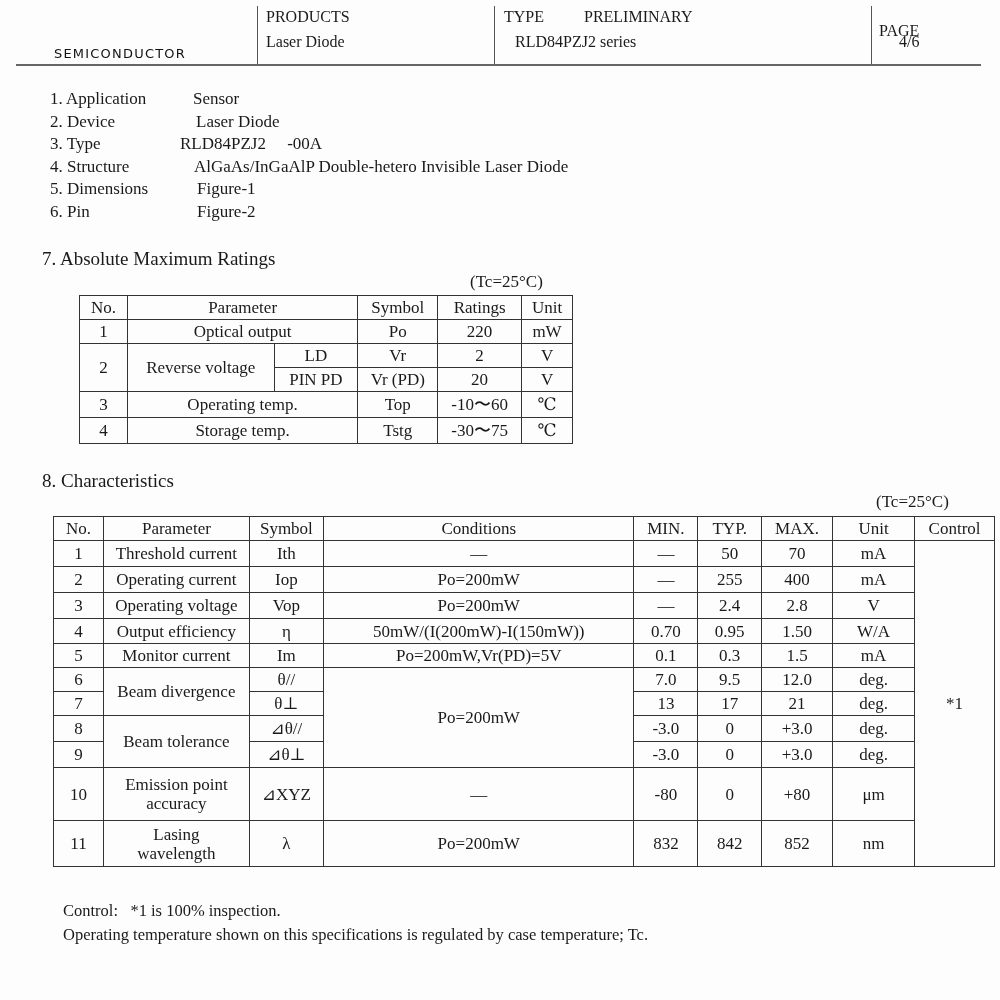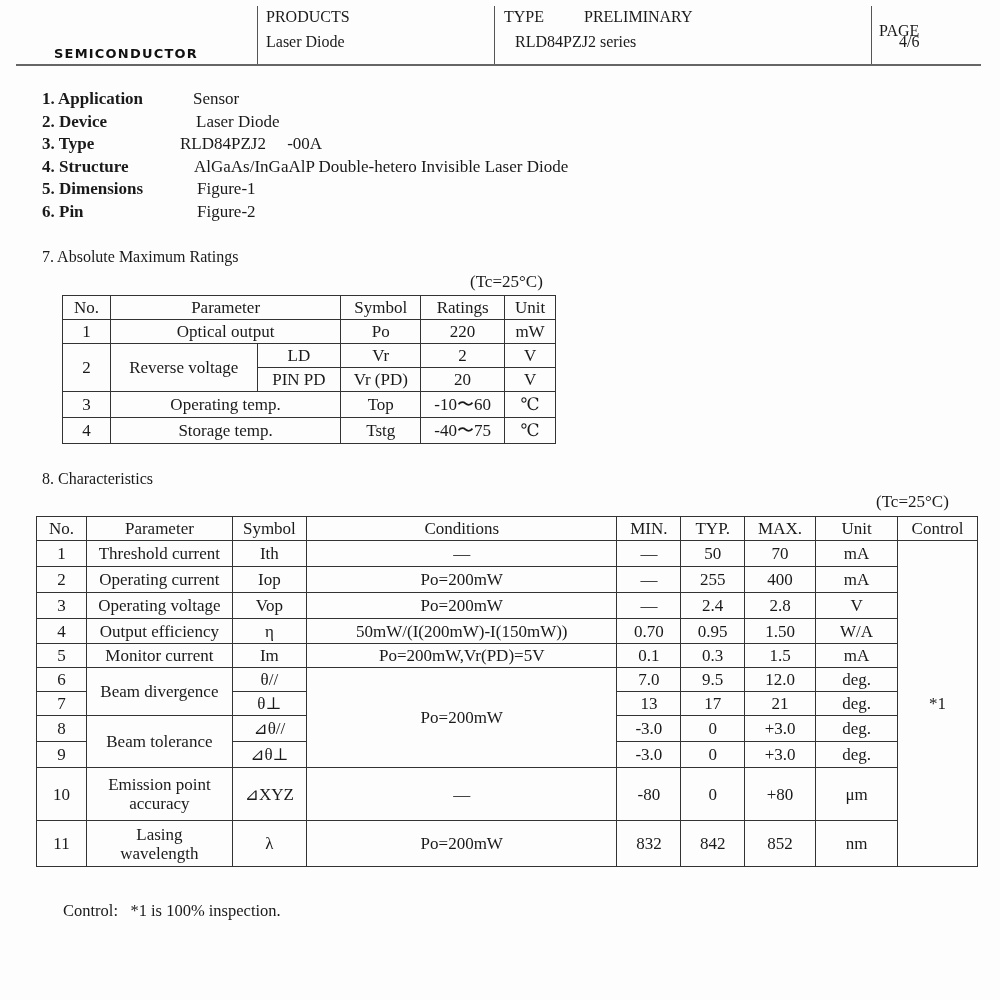--- a/index.html
+++ b/index.html
@@ -2,34 +2,34 @@
 <html><head>
 <meta charset="utf-8">
 <style>
   html, body { margin:0; padding:0; background:#fdfdfd; }
   body { width:1000px; height:1000px; position:relative; overflow:hidden;
          font-family:"Liberation Serif","DejaVu Serif",serif; color:#1a1a1a; }
 
   
   .hdr { position:absolute; left:16px; top:0; width:965px; height:64px; border-bottom:2px solid #666; }
   .hdr .logo { position:absolute; left:38px; top:46px; font-family:"DejaVu Sans",sans-serif;
-               font-weight:bold; font-size:13px; letter-spacing:1.2px; color:#111; transform:scaleY(0.95); }
+               font-weight:normal; font-size:13px; letter-spacing:1.2px; color:#111; transform:scaleY(0.95); }
   .hdr .vl { position:absolute; top:6px; bottom:0; border-left:1.5px solid #555; }
   .hdr .cell { position:absolute; font-size:16px; line-height:25px; }
 
   
   .info { position:absolute; left:42px; top:88px; font-size:17px; line-height:22.6px; }
   .info .row { position:relative; height:22.6px; white-space:nowrap; }
-  .info .k { position:absolute; left:0;font-weight:bold; }
+  .info .k { position:absolute; left:8px; }
   .info .v { position:absolute; white-space:pre; }
 
-  .sec-title { position:absolute; font-size:16px; }
+  .sec-title { position:absolute; font-size:19px; }
   .tc { position:absolute; font-size:17px; }
 
-  table { border-collapse:collapse; position:absolute; font-size:17px; }
+  table { border-collapse:collapse; position:absolute; font-size:17px;margin-left:17px; }
   td, th { border:1.5px solid #333; text-align:center; padding:0; font-weight:normal; line-height:19px; }
 
   .caution { position:absolute; left:22px; top:899px; font-size:16.5px; line-height:23.5px; }
   .caution .ind { padding-left:41px; }
 </style>
 </head>
 <body>
 
 <div class="hdr">
   <div class="logo">SEMICONDUCTOR</div>
@@ -117,21 +117,21 @@
     <td>3</td>
     <td colspan="2">Operating temp.</td>
     <td>Top</td>
     <td>-10〜60</td>
     <td>℃</td>
   </tr>
   <tr style="height:26px">
     <td>4</td>
     <td colspan="2">Storage temp.</td>
     <td>Tstg</td>
-    <td>-40〜75</td>
+    <td>-30〜75</td>
     <td>℃</td>
   </tr>
 </tbody>
   </table>
 
 <div class="sec-title" style="left:42px;top:470px">8. Characteristics</div>
 <div class="tc" style="left:876px;top:492px">(Tc=25°C)</div>
 
 <table style="left:36px;top:516px;width:942px">
   <colgroup>
@@ -278,13 +278,14 @@
     <td>832</td>
     <td>842</td>
     <td>852</td>
     <td>nm</td>
   </tr>
 </tbody>
   </table>
 
 <div class="caution">
   <div class="ind" style="white-space:pre">Control:   *1 is 100% inspection.</div>
+  <div class="ind">Operating temperature shown on this specifications is regulated by case temperature; Tc.</div>
 </div>
 
 </body></html>

